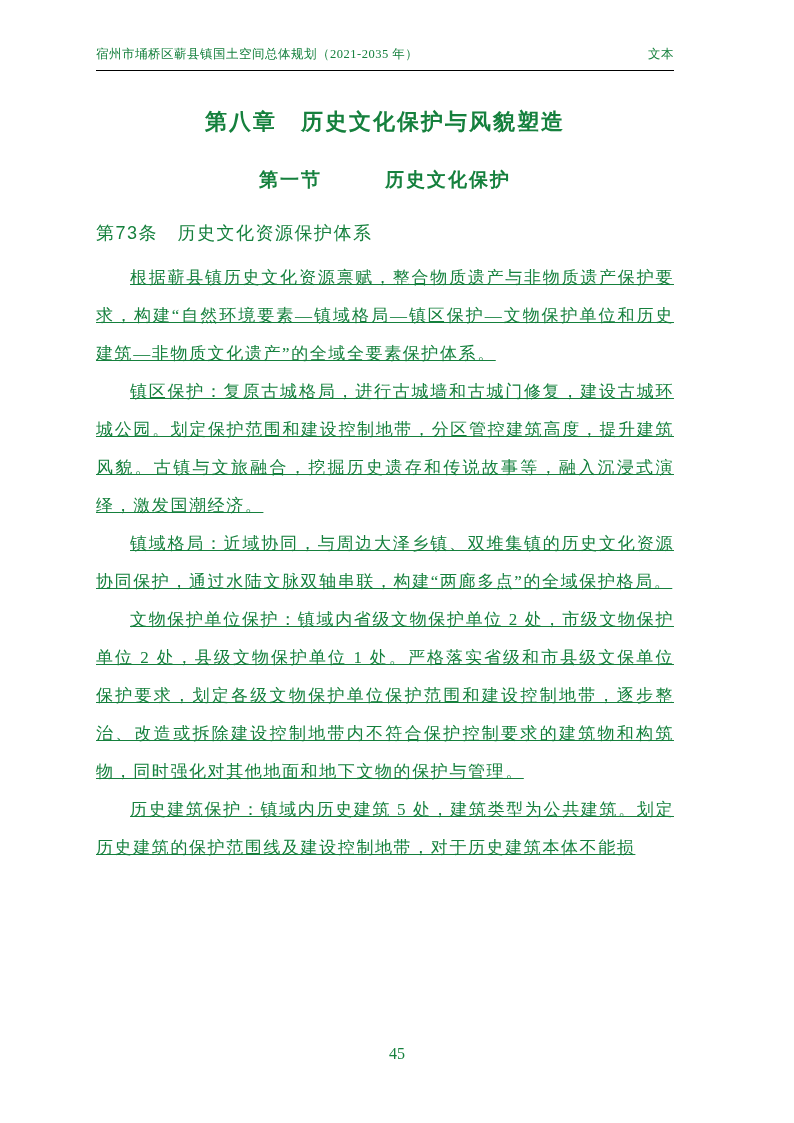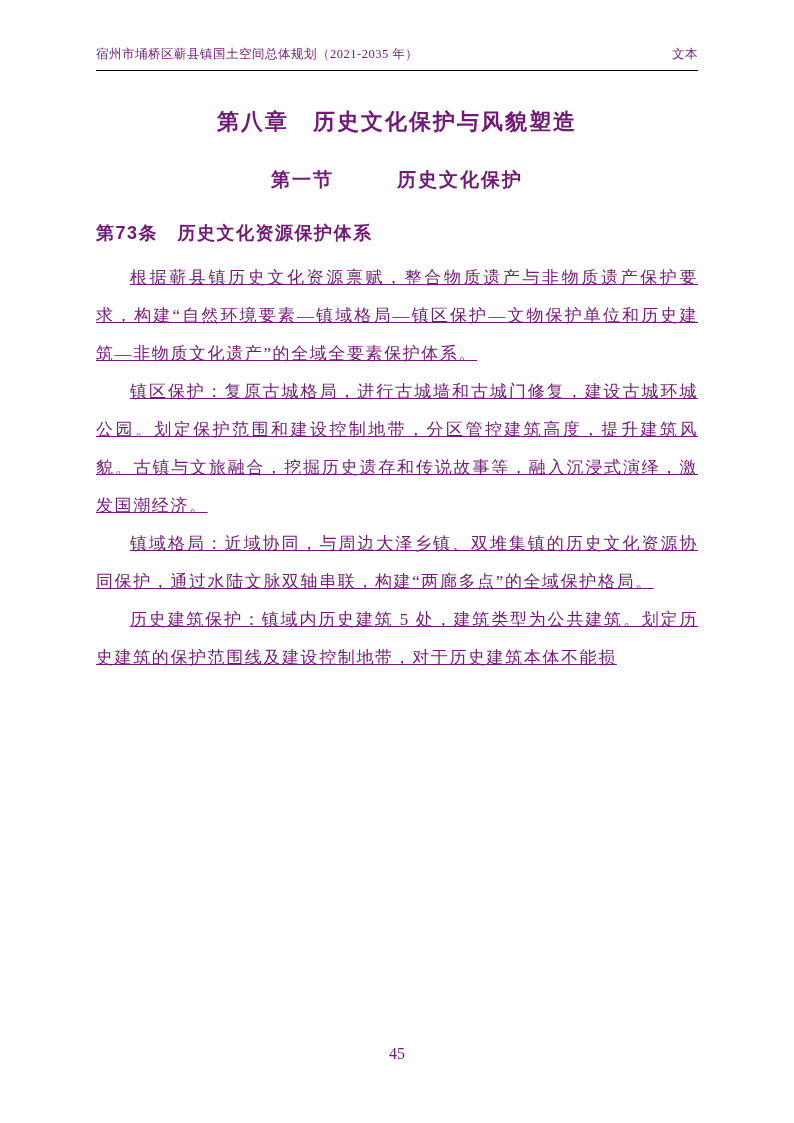--- a/index.html
+++ b/index.html
@@ -7,24 +7,24 @@
     padding: 0;
     background: #ffffff;
   }
   .page {
     position: relative;
     width: 794px;
     height: 1123px;
     margin: 0 auto;
     background: #ffffff;
     box-sizing: border-box;
-    padding: 46px 96px 0 96px;
+    padding: 46px 120px 0 96px;
     overflow: hidden;
     font-family: "Liberation Serif", "DejaVu Serif", serif;
-    color: #701a75;
+    color: #15803d;
   }
   .page-header {
     display: flex;
     justify-content: space-between;
     align-items: flex-end;
     font-family: "Liberation Serif", "DejaVu Serif", serif;
     font-size: 12.5px;
     letter-spacing: 0.5px;
     border-bottom: 1.5px solid #000000;
     padding-bottom: 7px;
@@ -42,21 +42,21 @@
     text-align: center;
     font-family: "Liberation Sans", "DejaVu Sans", sans-serif;
     font-weight: 700;
     font-size: 19px;
     letter-spacing: 2px;
   }
   .article-heading {
     margin: 28px 0 0 0;
     text-align: left;
     font-family: "Liberation Sans", "DejaVu Sans", sans-serif;
-    font-weight: 700;
+    font-weight: 400;
     font-size: 18px;
     letter-spacing: 1.5px;
   }
   .body-text {
     margin-top: 14px;
   }
   .body-text p {
     margin: 0;
     font-size: 17px;
     line-height: 38px;
@@ -87,20 +87,21 @@
 
   <main>
     <h1 class="chapter-title">第八章　历史文化保护与风貌塑造</h1>
     <h2 class="section-title">第一节　　　历史文化保护</h2>
     <h3 class="article-heading">第73条　历史文化资源保护体系</h3>
 
     <div class="body-text">
       <p>根据蕲县镇历史文化资源禀赋，整合物质遗产与非物质遗产保护要求，构建“自然环境要素—镇域格局—镇区保护—文物保护单位和历史建筑—非物质文化遗产”的全域全要素保护体系。</p>
       <p>镇区保护：复原古城格局，进行古城墙和古城门修复，建设古城环城公园。划定保护范围和建设控制地带，分区管控建筑高度，提升建筑风貌。古镇与文旅融合，挖掘历史遗存和传说故事等，融入沉浸式演绎，激发国潮经济。</p>
       <p>镇域格局：近域协同，与周边大泽乡镇、双堆集镇的历史文化资源协同保护，通过水陆文脉双轴串联，构建“两廊多点”的全域保护格局。</p>
+      <p>文物保护单位保护：镇域内省级文物保护单位 2 处，市级文物保护单位 2 处，县级文物保护单位 1 处。严格落实省级和市县级文保单位保护要求，划定各级文物保护单位保护范围和建设控制地带，逐步整治、改造或拆除建设控制地带内不符合保护控制要求的建筑物和构筑物，同时强化对其他地面和地下文物的保护与管理。</p>
       <p>历史建筑保护：镇域内历史建筑 5 处，建筑类型为公共建筑。划定历史建筑的保护范围线及建设控制地带，对于历史建筑本体不能损</p>
     </div>
   </main>
 
   <footer class="page-footer">
     <span>45</span>
   </footer>
 
 </div>
 

